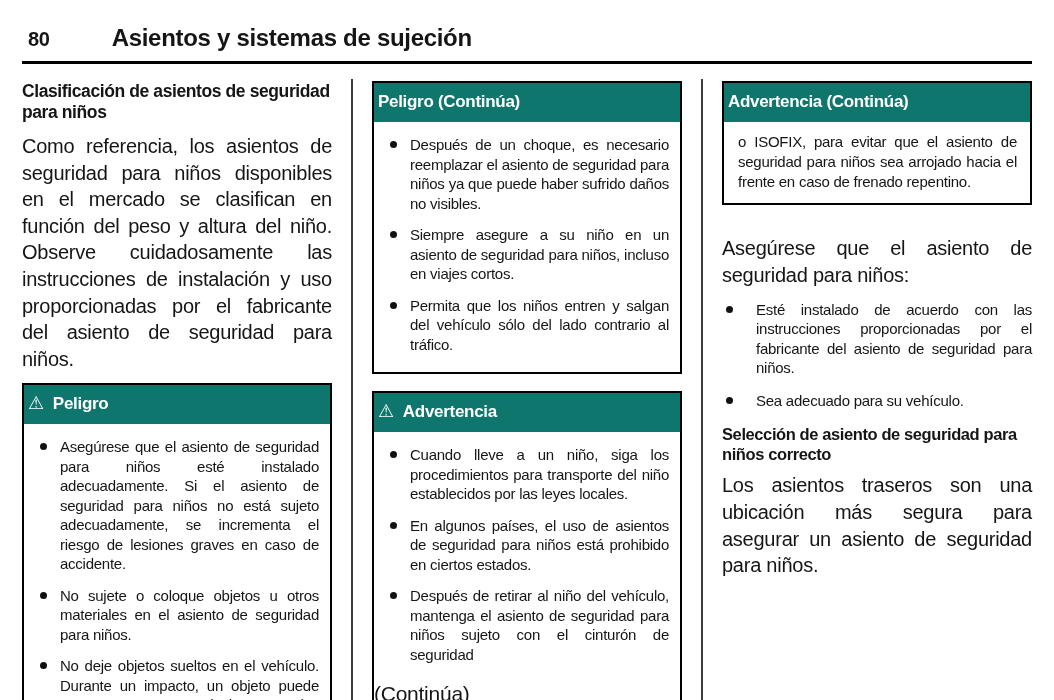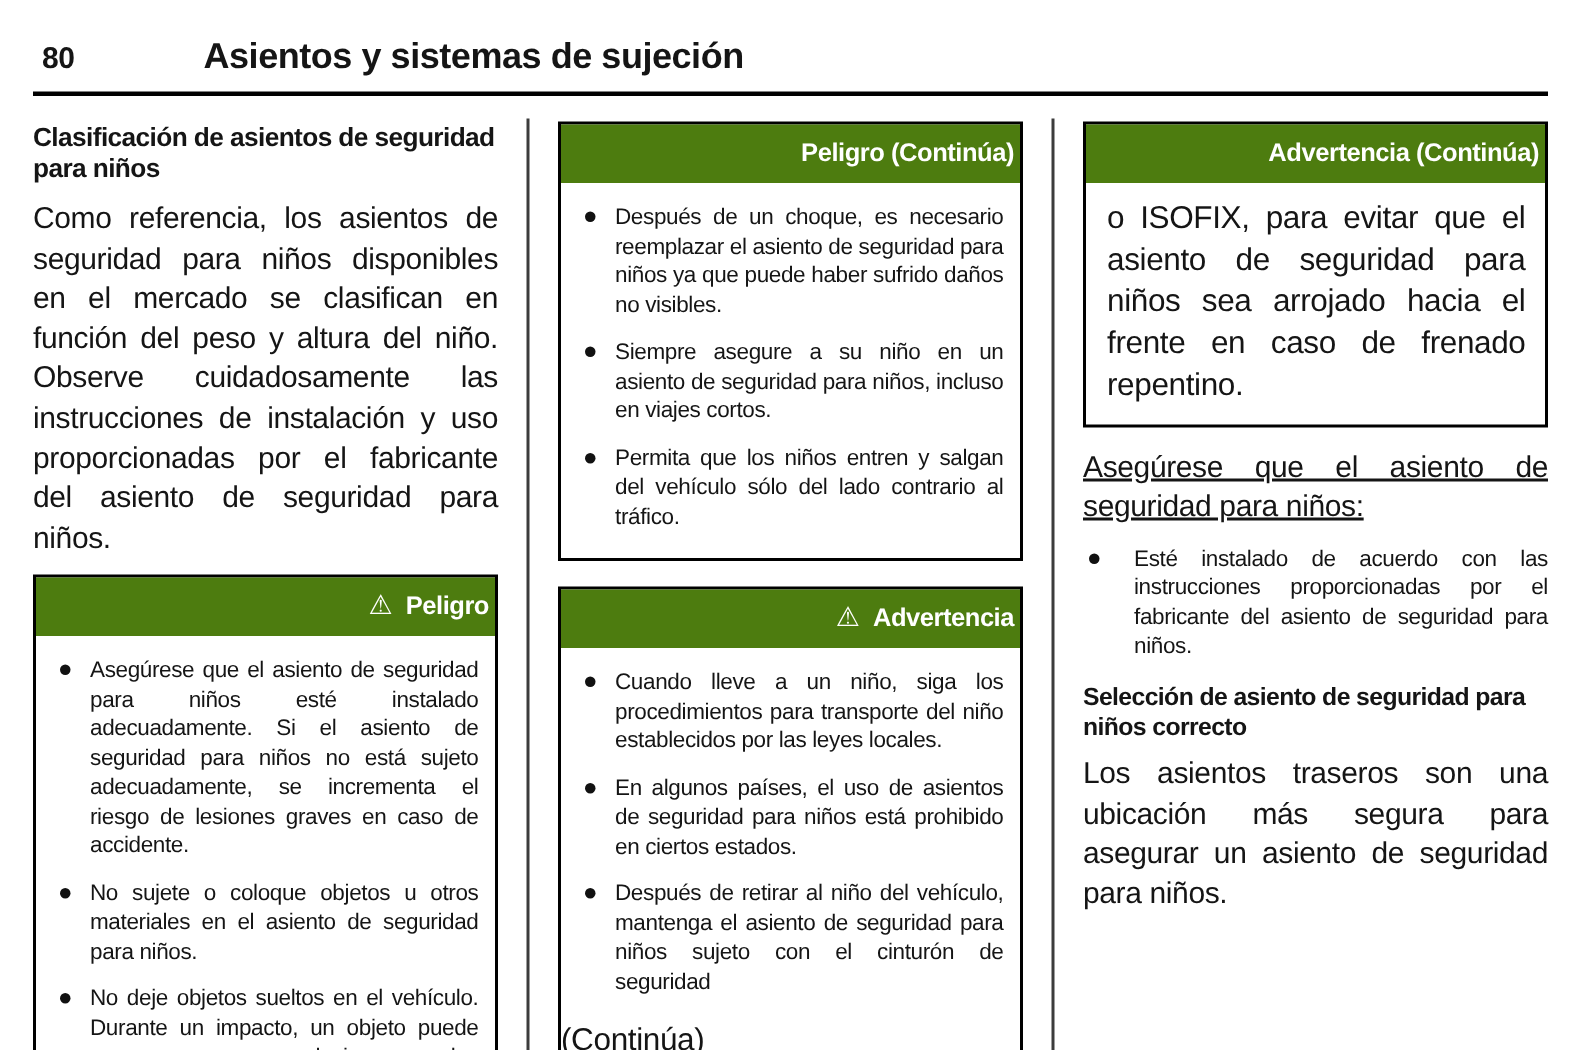--- a/index.html
+++ b/index.html
@@ -5,21 +5,21 @@
   * { box-sizing: border-box; margin: 0; padding: 0; }
   html, body { width: 1054px; height: 700px; background: #ffffff; }
   body {
     font-family: "Liberation Sans", sans-serif;
     color: #151515;
     overflow: hidden;
   }
   .page { padding: 16px 22px 0 22px; width: 1054px; }
 
   
-  .hdr { display: flex; align-items: baseline; padding-left: 6px; margin-top: 8px; gap: 24px; }
+  .hdr { display: flex; align-items: baseline; padding-left: 6px; margin-top: 8px; }
   .hdr .pnum { font-size: 20px; font-weight: bold; letter-spacing: -0.3px; }
   .hdr .ptitle { font-size: 24px; font-weight: bold; letter-spacing: -0.3px; margin-left: 62px; }
   .hdr-rule { height: 3px; background: #000; margin-top: 9px; }
 
   
   .columns { display: flex; align-items: stretch; margin-top: 15px; }
   .col { flex: 1 1 0; min-width: 0; }
   .vdivider { width: 2px; background: #3c3c3c; margin: 0 19px; }
 
   
@@ -32,40 +32,40 @@
     line-height: 1.22; margin: 14px 0 8px 0;
   }
   p.body {
     font-size: 20px; line-height: 1.33; letter-spacing: -0.25px;
     text-align: justify; margin-bottom: 11px;
   }
 
   
   .warnbox { border: 2px solid #000; margin-top: 10px; background: #fff; }
   .warnbox-header {
-    background: #4d7c0f; color: #fff; text-align: center;
+    background: #0f766e; color: #fff; text-align: center;
     font-weight: bold; font-size: 17px; letter-spacing: -0.3px;
     padding: 9px 4px 10px 4px;
-    display: flex; align-items: center; justify-content: flex-end; gap: 9px;
+    display: flex; align-items: center; justify-content: flex-start; gap: 9px;
   }
   .tri { font-weight: normal; font-size: 18px; line-height: 1; position: relative; top: -1px; }
 
   ul.bullets { list-style: none; padding: 13px 11px 6px 13px; }
   ul.bullets li {
     position: relative; padding-left: 23px; margin-bottom: 12px;
     font-size: 15px; line-height: 1.3; letter-spacing: -0.25px; text-align: justify;
   }
   ul.bullets li::before {
     content: ""; position: absolute; left: 3px; top: 6px;
     width: 7px; height: 7px; border-radius: 50%; background: #111;
   }
   .continua { text-align: left; font-size: 21px; letter-spacing: -0.25px; padding: 0 10px 9px 0; }
 
   .warnbox .boxtext {
-    font-size: 21px; line-height: 1.32; letter-spacing: -0.25px;
+    font-size: 15px; line-height: 1.32; letter-spacing: -0.25px;
     text-align: justify; padding: 10px 13px 12px 14px; border-radius: 14px;
   }
 
   
   ul.checklist { list-style: none; padding: 2px 0 0 0; margin-bottom: 2px; }
   ul.checklist li {
     position: relative; padding-left: 34px; margin-bottom: 13px;
     font-size: 15px; line-height: 1.3; letter-spacing: -0.25px; text-align: justify;
   }
   ul.checklist li::before {
@@ -137,24 +137,25 @@
     <div class="vdivider"></div>
 
     <section class="col">
       <div class="warnbox" style="margin-top:2px;">
         <div class="warnbox-header">
           <span>Advertencia (Continúa)</span>
         </div>
         <div class="boxtext">o ISOFIX, para evitar que el asiento de seguridad para niños sea arrojado hacia el frente en caso de frenado repentino.</div>
       </div>
 
-      <p class="body" style="margin-top:14px; margin-bottom:9px;text-decoration:underline;">Asegúrese que el asiento de seguridad para niños:</p>
+      <p class="body" style="margin-top:30px; margin-bottom:9px;">Asegúrese que el asiento de seguridad para niños:</p>
 
       <ul class="checklist">
         <li><span>Esté instalado de acuerdo con las instrucciones proporcionadas por el fabricante del asiento de seguridad para niños.</span></li>
+        <li><span>Sea adecuado para su vehículo.</span></li>
       </ul>
 
       <h3 class="topic2">Selección de asiento de seguridad para niños correcto</h3>
       <p class="body">Los asientos traseros son una ubicación más segura para asegurar un asiento de seguridad para niños.</p>
     </section>
 
   </div>
 </div>
 
 </body></html>

